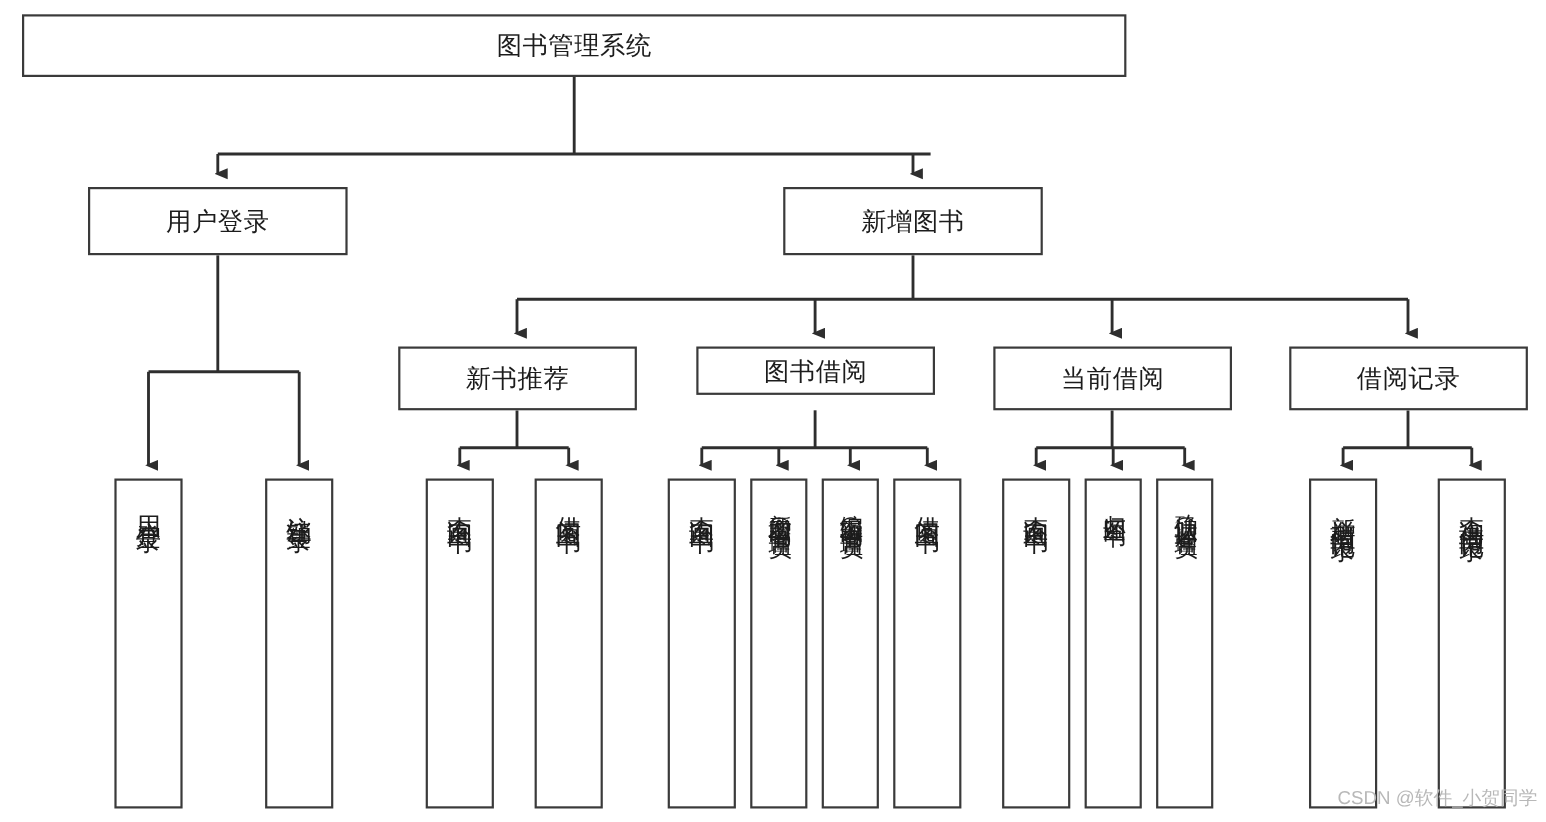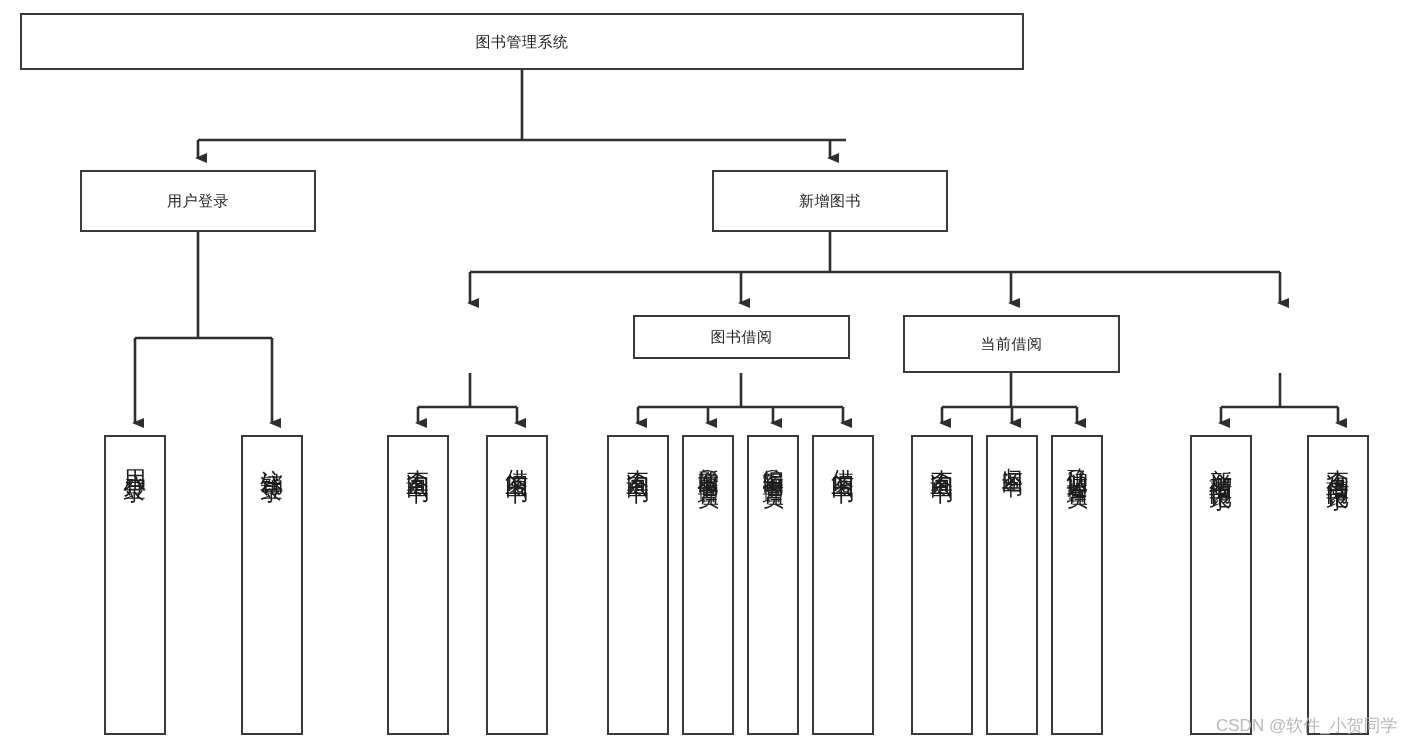--- a/index.html
+++ b/index.html
@@ -35,21 +35,21 @@
     justify-content: center;
     text-align: center;
   }
   .node-label {
     color: #1c1c1c;
     line-height: 1.16;
     letter-spacing: 0.5px;
     white-space: pre;
   }
   .node-h .node-label {
-    font-size: 15px;
+    font-size: 23px;
   }
   .node-v {
     align-items: flex-start;
     padding-top: 14px;
   }
   .node-v .node-label {
     writing-mode: vertical-rl;
     text-orientation: upright;
     font-size: 23px;
     letter-spacing: 4px;
@@ -125,25 +125,31 @@
     <span class="node-label">图书管理系统</span>
   </div>
 
   <div class="node-box node-h" id="node-l2-0" style="left: 80px; top: 170px; width: 236px; height: 62px;">
     <span class="node-label">用户登录</span>
   </div>
   <div class="node-box node-h" id="node-l2-1" style="left: 712px; top: 170px; width: 236px; height: 62px;">
     <span class="node-label">新增图书</span>
   </div>
 
+  <div class="node-box node-h" id="node-l3-0" style="left: 362px; top: 315px; width: 217px; height: 58px;">
+    <span class="node-label">新书推荐</span>
+  </div>
   <div class="node-box node-h" id="node-l3-1" style="left: 633px; top: 315px; width: 217px; height: 44px;">
     <span class="node-label">图书借阅</span>
   </div>
   <div class="node-box node-h" id="node-l3-2" style="left: 903px; top: 315px; width: 217px; height: 58px;">
     <span class="node-label">当前借阅</span>
+  </div>
+  <div class="node-box node-h" id="node-l3-3" style="left: 1172px; top: 315px; width: 217px; height: 58px;">
+    <span class="node-label">借阅记录</span>
   </div>
 
   <div class="node-box node-v" id="node-leaf-0" style="left: 104px; top: 435px; width: 62px; height: 300px;">
     <span class="node-label">用户登录</span>
   </div>
   <div class="node-box node-v" id="node-leaf-1" style="left: 241px; top: 435px; width: 62px; height: 300px;">
     <span class="node-label">注销登录</span>
   </div>
   <div class="node-box node-v" id="node-leaf-2" style="left: 387px; top: 435px; width: 62px; height: 300px;">
     <span class="node-label">查询图书</span>

